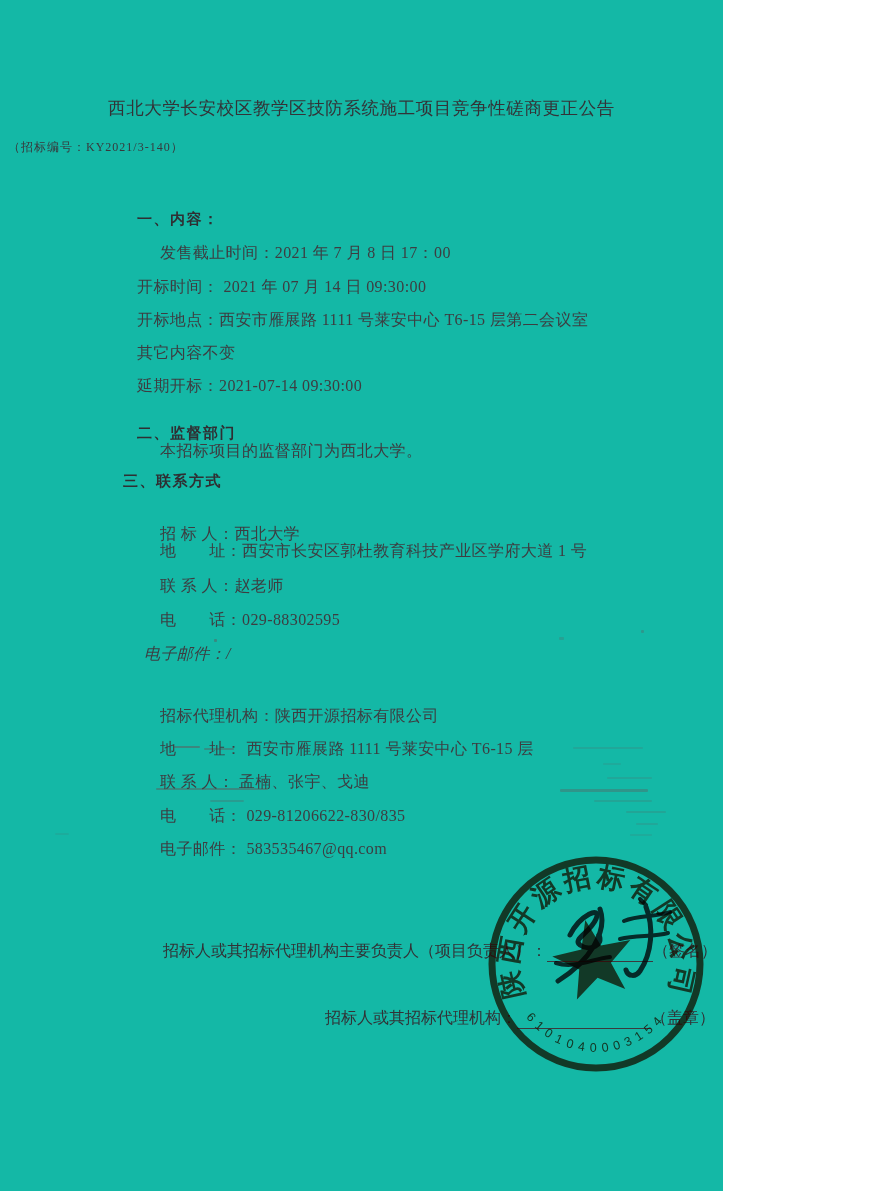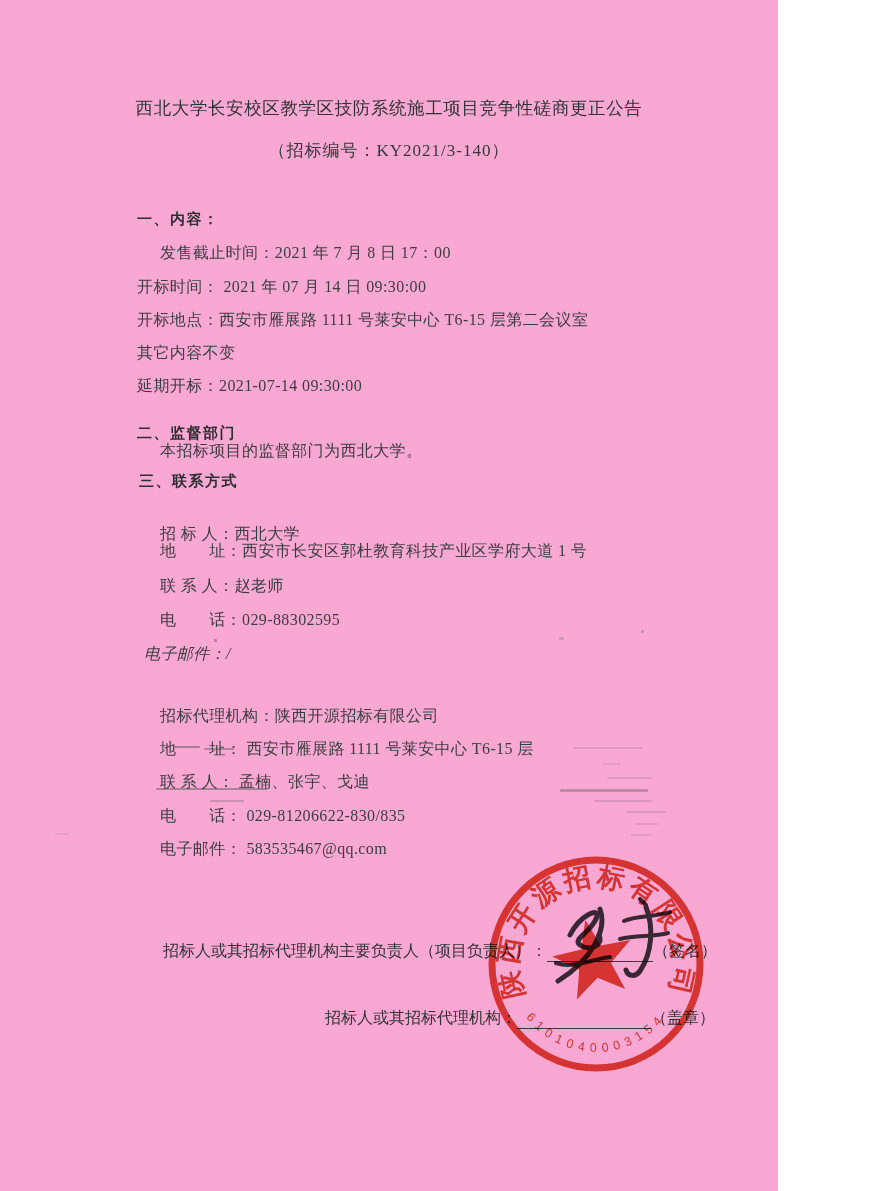--- a/index.html
+++ b/index.html
@@ -1,27 +1,27 @@
 <!DOCTYPE html>
 <html lang="zh"><head>
 <meta charset="utf-8">
 <style>
   html,body{margin:0;padding:0;background:#ffffff;}
   .page{
-    position:relative;width:778px;height:1191px;background:#f9a8d4;overflow:hidden;
+    position:relative;width:723px;height:1191px;background:#14b8a6;overflow:hidden;
     font-family:"Liberation Serif","DejaVu Serif",serif;color:#3c3c40;
   }
   .line{position:absolute;white-space:nowrap;font-size:16px;line-height:1.2;
         letter-spacing:.4px;color:#3d3d41;z-index:3;}
   .hd{font-family:"Liberation Sans","DejaVu Sans",sans-serif;font-weight:700;
       font-size:15px;color:#2f2f33;letter-spacing:1.5px;}
   .title{position:absolute;left:0;top:96px;width:100%;text-align:center;
          font-size:17.5px;letter-spacing:.6px;color:#333337;z-index:3;}
-  .subtitle{position:absolute;left:0;top:139px;width:100%;text-align:center;
-            font-size:17px;letter-spacing:1px;color:#38383c;z-index:3;}
+  .subtitle{position:absolute;left:0;top:139px;width:100%;text-align:left;
+            font-size:12px;letter-spacing:1px;color:#38383c;z-index:3;padding-left:8px;}
   .footline{position:absolute;white-space:nowrap;font-size:16px;color:#323236;z-index:3;}
   .blankline{display:inline-block;height:17px;border-bottom:1.6px solid #3a3a3e;
              vertical-align:bottom;}
   .sign-blank{width:106px;}
   .seal-blank{width:134px;}
   .artifact{position:absolute;background:#5c5c5c;border-radius:1px;z-index:2;}
   .stamp{position:absolute;left:480px;top:849px;width:232px;height:232px;z-index:5;
          mix-blend-mode:multiply;opacity:.92;}
   .signature{position:absolute;left:548px;top:893px;width:140px;height:98px;z-index:6;
              mix-blend-mode:multiply;}
@@ -41,21 +41,21 @@
   <div class="line hd" style="left:137px;top:210px;">一、内容：</div>
   <div class="line" style="left:160px;top:243px;">发售截止时间：2021 年 7 月 8 日 17：00</div>
   <div class="line" style="left:137px;top:277px;">开标时间：  2021 年 07 月 14 日  09:30:00</div>
   <div class="line" style="left:137px;top:310px;">开标地点：西安市雁展路 1111 号莱安中心 T6-15 层第二会议室</div>
   <div class="line" style="left:137px;top:343px;">其它内容不变</div>
   <div class="line" style="left:137px;top:376px;">延期开标：2021-07-14  09:30:00</div>
 
   <div class="line hd" style="left:137px;top:424px;">二、监督部门</div>
   <div class="line" style="left:160px;top:441px;">本招标项目的监督部门为西北大学。</div>
 
-  <div class="line hd" style="left:139px;top:472px;font-family:Liberation Serif, serif;">三、联系方式</div>
+  <div class="line hd" style="left:123px;top:472px;font-family:Liberation Serif, serif;">三、联系方式</div>
   <div class="line" style="left:160px;top:524px;">招 标 人：西北大学</div>
   <div class="line" style="left:160px;top:541px;">地　　址：西安市长安区郭杜教育科技产业区学府大道 1 号</div>
   <div class="line" style="left:160px;top:576px;">联 系 人：赵老师</div>
   <div class="line" style="left:160px;top:610px;">电　　话：029-88302595</div>
   <div class="line" style="left:144px;top:644px;font-style:italic;">电子邮件：/</div>
 
   <div class="line" style="left:160px;top:706px;">招标代理机构：陕西开源招标有限公司</div>
   <div class="line" style="left:160px;top:739px;">地　　址： 西安市雁展路 1111 号莱安中心 T6-15 层</div>
   <div class="line" style="left:160px;top:772px;">联 系 人： 孟楠、张宇、戈迪</div>
   <div class="line" style="left:160px;top:806px;">电　　话： 029-81206622-830/835</div>

